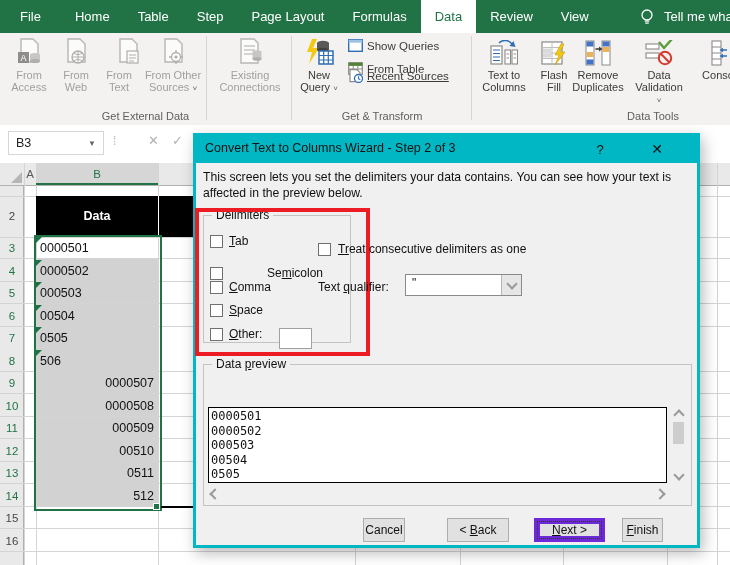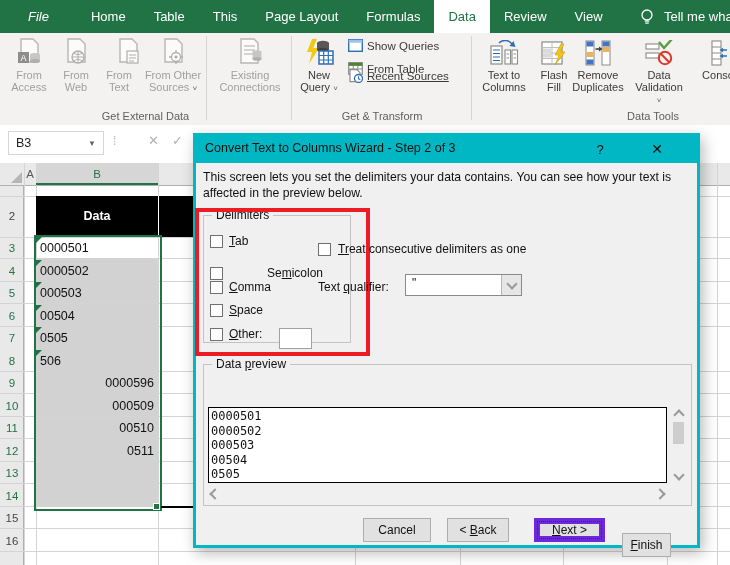--- a/index.html
+++ b/index.html
@@ -3,21 +3,21 @@
 <meta charset="utf-8">
 <style>
   html,body{margin:0;padding:0;}
   body{font-family:"Liberation Sans", sans-serif; -webkit-font-smoothing:antialiased;}
   .screen{position:relative;width:730px;height:565px;overflow:hidden;background:#fff;}
   .abs{position:absolute;}
 
   
   .tabbar{left:0;top:0;width:730px;height:33px;background:#217346;display:flex;align-items:stretch;}
   .tab{color:#fff;font-size:13px;display:flex;align-items:center;padding:0 14px;white-space:nowrap;cursor:default;}
-  .tab.first{padding:0 28px;font-style:italic;}
+  .tab.first{padding:0 20px;}
   .tab.active{background:#fff;color:#217346;}
   .tellme{position:absolute;left:640px;top:0;height:33px;display:flex;align-items:center;gap:10px;color:#fff;font-size:13px;white-space:nowrap;}
 
   
   .ribbon{left:0;top:33px;width:730px;height:92px;background:#f3f2f1;border-bottom:1px solid #d2d0ce;}
   .rgroup-label{position:absolute;bottom:3px;left:0;width:100%;text-align:center;font-size:11px;color:#605e5c;white-space:nowrap;}
   .rsep{position:absolute;top:3px;width:1px;height:84px;background:#d8d6d4;}
   .bigbtn{position:absolute;top:3px;display:flex;flex-direction:column;align-items:center;font-size:11px;line-height:12px;text-align:center;color:#3b3a39;}
   .bigbtn .ic{height:30px;display:flex;align-items:flex-end;justify-content:center;margin-bottom:3px;}
   .bigbtn.dis{color:#a19f9d;}
@@ -85,38 +85,38 @@
   .vsb .thumb{position:absolute;left:2px;top:15px;width:11px;height:22px;background:#cdcdcd;}
   .hsb{position:absolute;left:4px;top:122px;width:459px;height:13px;background:#f0f0f0;display:flex;align-items:center;justify-content:space-between;padding:0 3px;box-sizing:border-box;}
   .chev{width:6px;height:6px;border-left:2px solid #9a9a9a;border-top:2px solid #9a9a9a;display:inline-block;}
   .chev.up{transform:rotate(45deg);}
   .chev.down{transform:rotate(225deg);}
   .chev.lft{transform:rotate(-45deg);}
   .chev.rgt{transform:rotate(135deg);}
   .vsb .up{position:absolute;left:4px;top:4px;}
   .vsb .down{position:absolute;left:4px;bottom:4px;}
   .dbtn{position:absolute;top:355px;height:24px;background:#e1e1e1;border:1px solid #adadad;box-sizing:border-box;font-size:12px;display:flex;align-items:center;justify-content:center;}
-  .dbtn.cancel{left:170px;width:68px;}
+  .dbtn.cancel{left:170px;width:42px;}
   .dbtn.back{left:254px;width:62px;}
   .dbtn.next{left:341px;width:71px;border:6px solid #6d28d9;outline:1px dotted #333;outline-offset:-4px;}
-  .dbtn.finish{left:429px;width:49px;margin-top:15px;}
+  .dbtn.finish{left:429px;width:41px;}
 
   
   svg{display:block;}
 </style>
 </head>
 <body>
 
 <div class="screen">
 
   <div class="abs tabbar">
     <div class="tab first">File</div>
     <div class="tab">Home</div>
     <div class="tab">Table</div>
-    <div class="tab">This</div>
+    <div class="tab">Step</div>
     <div class="tab">Page Layout</div>
     <div class="tab">Formulas</div>
     <div class="tab active">Data</div>
     <div class="tab">Review</div>
     <div class="tab">View</div>
     <div class="tellme">
       <span>
         <svg width="14" height="18" viewBox="0 0 14 18">
             <circle cx="7" cy="7" r="5" fill="none" stroke="#fff" stroke-width="1.3"></circle>
             <rect x="4.7" y="12.5" width="4.6" height="1.2" fill="#fff"></rect>
@@ -360,24 +360,26 @@
     <span class="wv"></span>
   </div>
 
   <div class="abs bvals">
     <div class="bcell left"><span class="flag"></span><span>0000501</span></div>
     <div class="bcell left"><span class="flag"></span><span>0000502</span></div>
     <div class="bcell left"><span class="flag"></span><span>000503</span></div>
     <div class="bcell left"><span class="flag"></span><span>00504</span></div>
     <div class="bcell left"><span class="flag"></span><span>0505</span></div>
     <div class="bcell left"><span class="flag"></span><span>506</span></div>
-    <div class="bcell right"><span>0000596</span></div>
+    <div class="bcell right"><span>0000507</span></div>
+    <div class="bcell right"><span>0000508</span></div>
     <div class="bcell right"><span>000509</span></div>
     <div class="bcell right"><span>00510</span></div>
     <div class="bcell right"><span>0511</span></div>
+    <div class="bcell right"><span>512</span></div>
   </div>
 
   <div class="abs selborder"></div>
   <div class="abs fillhandle"></div>
   <div class="abs blackline"></div>
 
   <div class="abs dialog">
     <div class="dtitle">
       <span>Convert Text to Columns Wizard - Step 2 of 3</span>
     </div>

